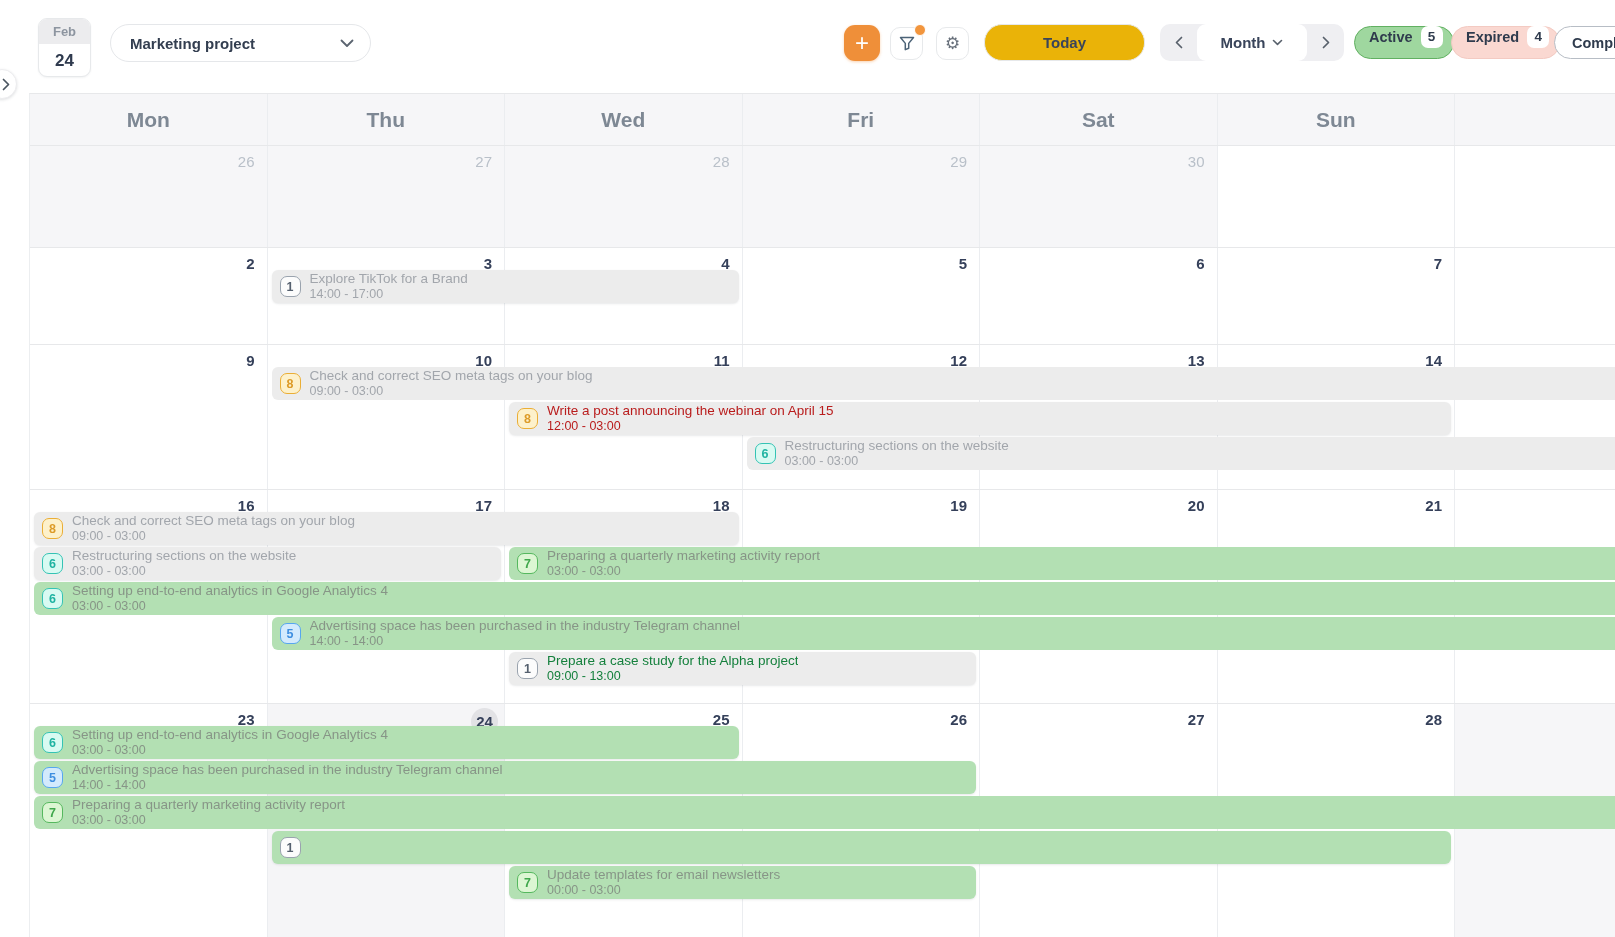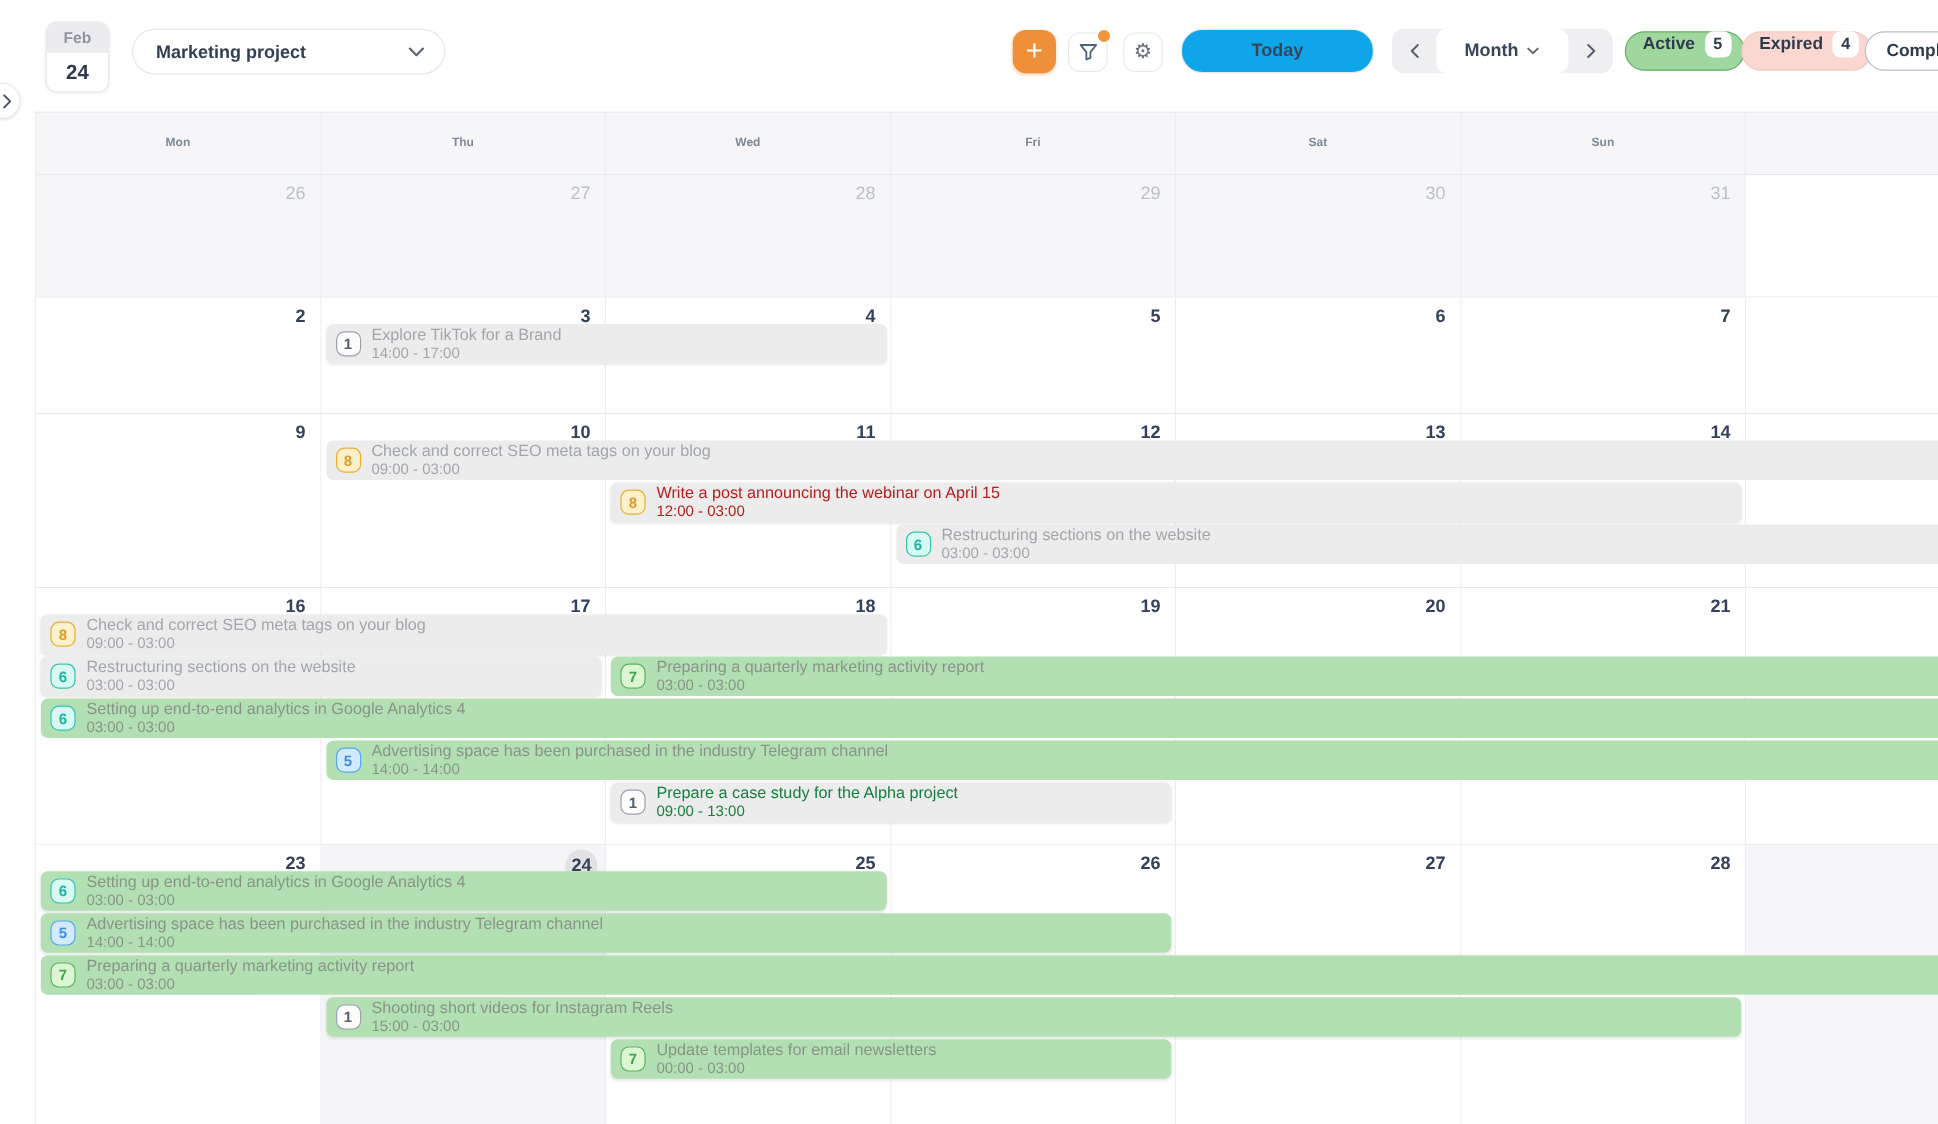--- a/index.html
+++ b/index.html
@@ -26,39 +26,39 @@
     display:flex;align-items:center;justify-content:center;color:#fff;font-size:24px;font-weight:400;
     line-height:1;cursor:pointer;box-shadow:0 1px 3px rgba(239,143,57,.4);}
   .icon-btn{width:33px;height:33px;border-radius:10px;background:#fff;border:1px solid #e7e9eb;
     display:flex;align-items:center;justify-content:center;cursor:pointer;}
   .filter-btn{left:890px;top:27px;}
   .filter-dot{position:absolute;top:-4px;right:-4px;width:10px;height:10px;border-radius:50%;
     background:#f2953d;border:1.5px solid #fff;}
   .gear-btn{left:936px;top:27px;}
   .gear-glyph{font-family:"DejaVu Sans",sans-serif;font-size:17px;color:#68707b;line-height:1;}
   .today-btn{left:984px;top:24px;width:161px;height:37px;border:1px solid #e6e8ea;border-radius:18px;
-    background:#0ea5e9;display:flex;align-items:center;justify-content:center;
+    background:#eab308;display:flex;align-items:center;justify-content:center;
     font-size:15px;font-weight:700;color:#39445a;cursor:pointer;}
   .month-nav{left:1160px;top:24px;width:184px;height:37px;border-radius:10px;background:#efeff2;display:flex;}
   .nav-arrow{width:37px;height:37px;display:flex;align-items:center;justify-content:center;cursor:pointer;flex:none;}
   .month-seg{width:110px;height:37px;background:#fff;border-radius:9px;display:flex;align-items:center;
     justify-content:center;gap:7px;font-size:15px;font-weight:700;color:#39445a;cursor:pointer;flex:none;}
   .pill{height:33px;border-radius:17px;display:flex;align-items:center;gap:8px;padding:0 10px 12px 14px;
     font-size:14.5px;font-weight:700;color:#2f3b4d;cursor:pointer;}
   .pill-active{left:1354px;top:26px;background:#9fd79f;border:1.5px solid #61b061;}
   .pill-expired{left:1451px;top:26px;background:#fad8d1;border:1.5px solid #f3cac2;}
   .pill-completed{left:1554px;top:26px;background:#fff;border:1.5px solid #b7bdc5;padding:0 22px 0 17px;}
   .pill-count{min-width:22px;height:22px;padding:0 4px;background:#fff;border-radius:7px;
     display:flex;align-items:center;justify-content:center;font-size:13.5px;font-weight:700;color:#2f3b4d;box-sizing:border-box;}
   
   #grid{position:absolute;left:29px;top:93px;width:1663px;height:850px;
     border-top:1px solid #e7e8ea;border-left:1px solid #eceef0;box-sizing:content-box;}
   .hdr-row{display:flex;height:52px;background:#f6f6f8;border-bottom:1px solid #e7e8ea;box-sizing:border-box;}
   .hdr-cell{flex:none;width:237.5px;display:flex;align-items:center;justify-content:center;
-    font-size:10px;font-weight:700;color:#7e8894;border-right:1px solid #ebedf0;box-sizing:border-box;}
+    font-size:21px;font-weight:700;color:#7e8894;border-right:1px solid #ebedf0;box-sizing:border-box;}
   .week{display:flex;border-bottom:1px solid #e7e8ea;box-sizing:border-box;}
   .cell{flex:none;width:237.5px;position:relative;background:#fff;border-right:1px solid #ebedf0;box-sizing:border-box;}
   .cell.muted{background:#f6f6f8;}
   .cell.today{background:#f5f5f7;}
   .dnum{position:absolute;top:7px;right:12px;font-size:15px;font-weight:700;color:#35405a;}
   .cell.muted .dnum{color:#b9c0c9;font-weight:400;}
   .cell.today .dnum{top:4px;right:6px;width:27px;height:27px;background:#e2e2e5;border-radius:50%;
     display:flex;align-items:center;justify-content:center;}
   .ev{position:absolute;height:33px;border-radius:6px;display:flex;align-items:center;
     box-shadow:0 1px 2px rgba(110,115,120,.15);cursor:pointer;overflow:hidden;}
@@ -171,23 +171,20 @@
       </div>
       <div class="cell muted">
         <span class="dnum">28</span>
       </div>
       <div class="cell muted">
         <span class="dnum">29</span>
       </div>
       <div class="cell muted">
         <span class="dnum">30</span>
       </div>
-      <div class="cell muted">
-        <span class="dnum">31</span>
-      </div>
       <div class="cell"></div>
     </div>
     <div class="week" style="height: 97px;">
       <div class="cell">
         <span class="dnum">2</span>
       </div>
       <div class="cell">
         <span class="dnum">3</span>
       </div>
       <div class="cell">
@@ -353,24 +350,20 @@
     </div>
     <div class="ev clip" style="top: 702px; left: 4px; width: 1659px; background: rgb(179, 224, 179);">
       <span class="ev-badge" style="border-color: rgb(85, 184, 94); background: rgb(220, 246, 211); color: rgb(63, 167, 75);">7</span>
       <div class="ev-text" style="color: rgb(135, 149, 135);">
         <div class="ev-title">Preparing a quarterly marketing activity report</div>
         <div class="ev-time">03:00 - 03:00</div>
       </div>
     </div>
     <div class="ev" style="top: 737px; left: 241.5px; width: 1179.5px; background: rgb(179, 224, 179);">
       <span class="ev-badge" style="border-color: rgb(154, 163, 174); background: rgb(252, 252, 252); color: rgb(85, 96, 110);">1</span>
-      <div class="ev-text" style="color: rgb(135, 149, 135);">
-        <div class="ev-title">Shooting short videos for Instagram Reels</div>
-        <div class="ev-time">15:00 - 03:00</div>
-      </div>
     </div>
     <div class="ev" style="top: 772px; left: 479px; width: 467px; background: rgb(179, 224, 179);">
       <span class="ev-badge" style="border-color: rgb(85, 184, 94); background: rgb(220, 246, 211); color: rgb(63, 167, 75);">7</span>
       <div class="ev-text" style="color: rgb(135, 149, 135);">
         <div class="ev-title">Update templates for email newsletters</div>
         <div class="ev-time">00:00 - 03:00</div>
       </div>
     </div>
   </div>
 

